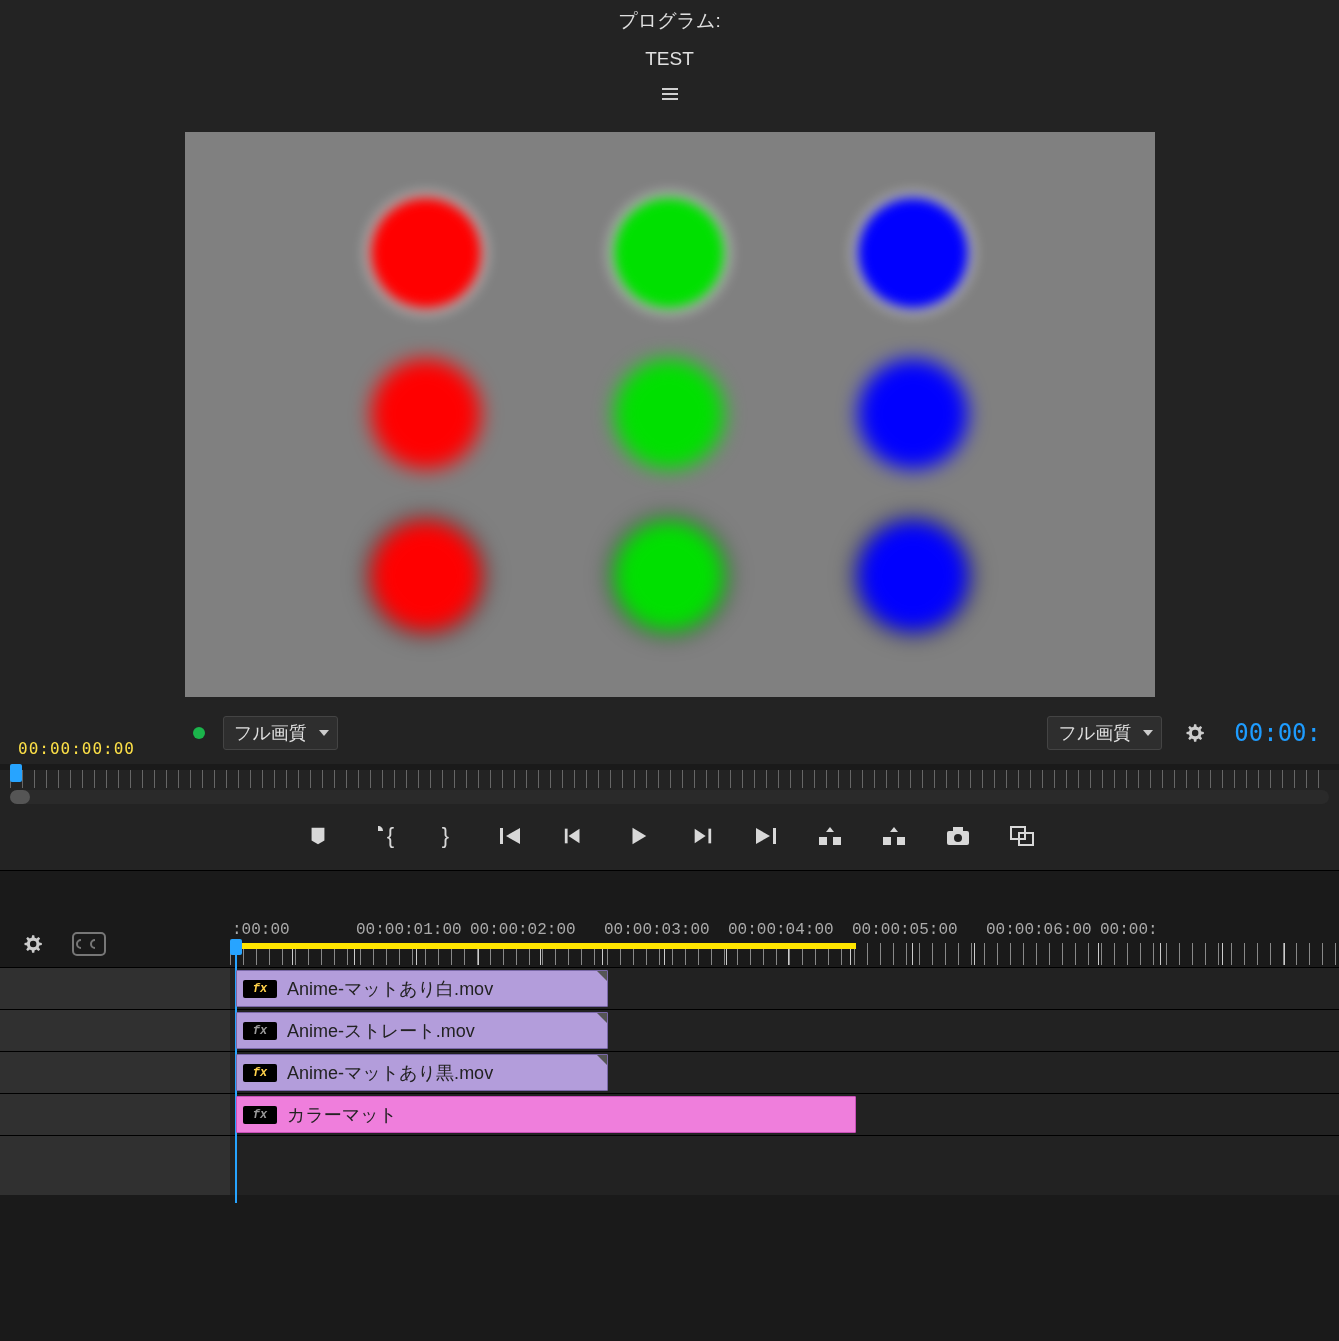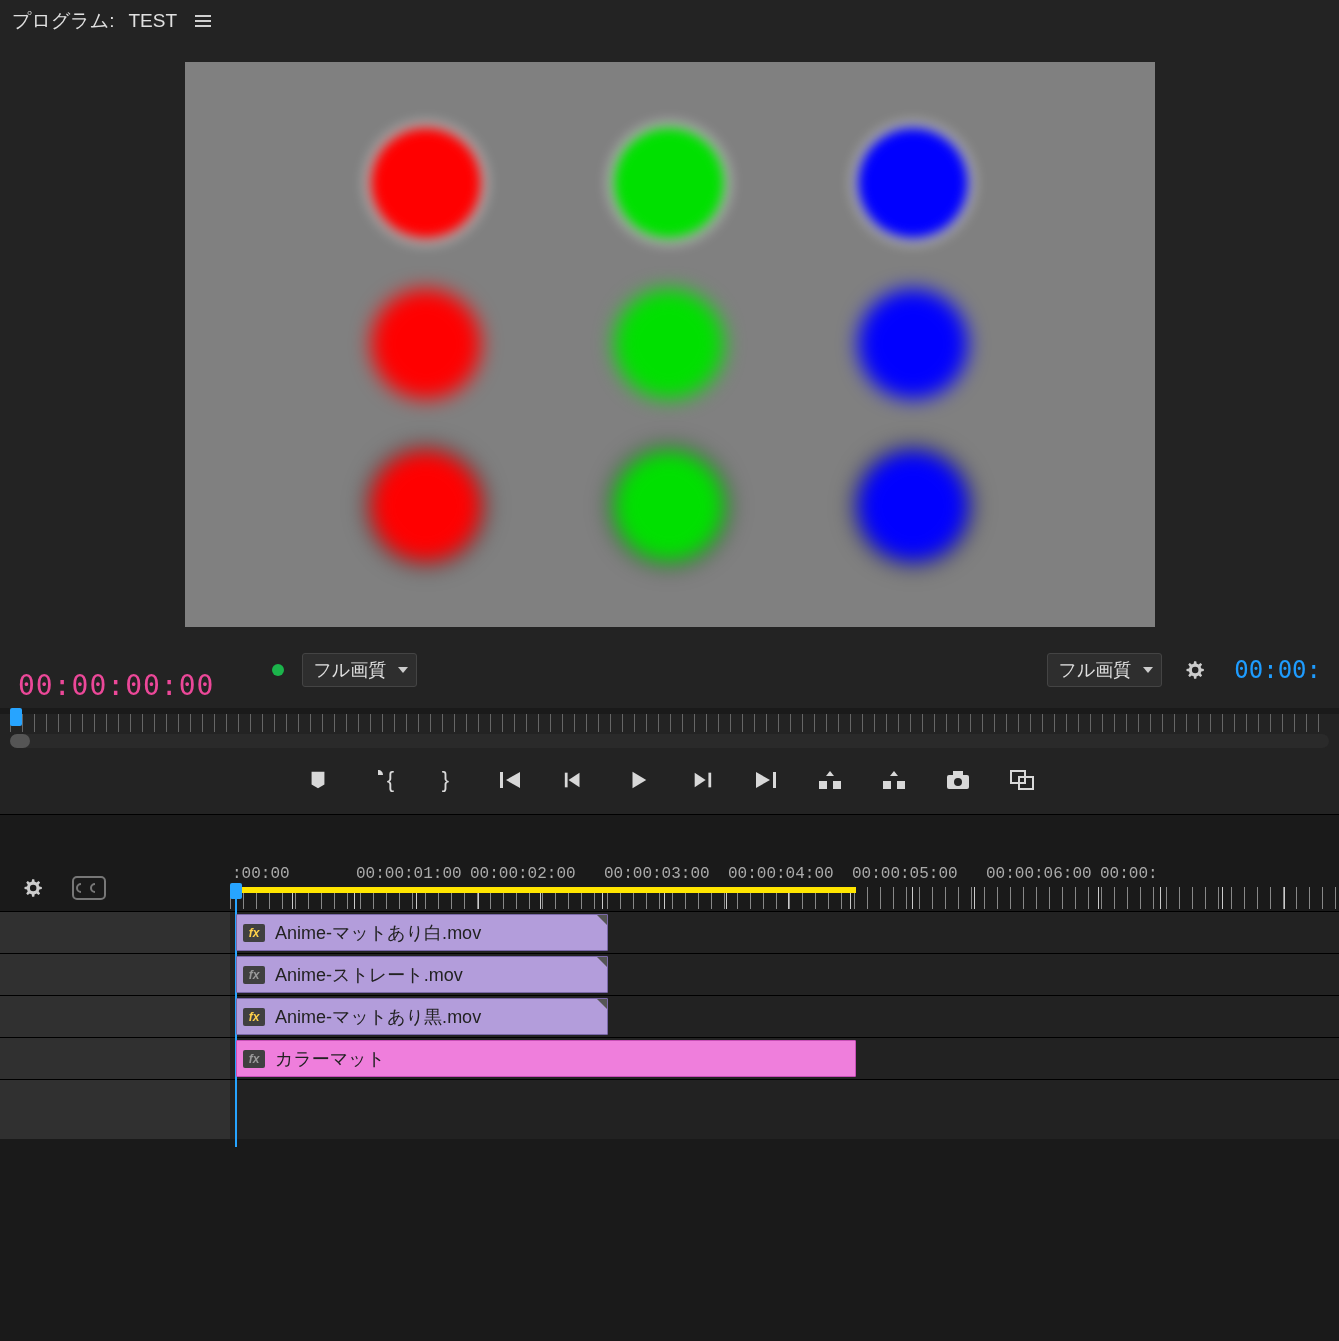--- a/index.html
+++ b/index.html
@@ -14,20 +14,21 @@
   }
 
   
   .panel-header {
     display: flex;
     align-items: center;
     gap: 14px;
     padding: 8px 12px;
     font-size: 19px;
     background: #232323;
+    flex-direction: column;
   }
   .panel-header .hamb { display:inline-flex; flex-direction:column; gap:3px; padding:4px; }
   .panel-header .hamb span { width:16px; height:2px; background:#d0d0d0; }
 
   
   .preview-wrap {
     background:#232323;
     padding: 20px 0 0 0;
     display:flex;
     justify-content:center;
@@ -53,21 +54,21 @@
   .halo-b { box-shadow: 0 0 0 10px rgba(0,0,0,0.25); }
 
   
   .infobar {
     display:flex;
     align-items:center;
     padding: 10px 18px 6px 18px;
     gap: 18px;
     background:#232323;
   }
-  .tc-main { color:#ec4899; font-size:28px; font-family: monospace; letter-spacing:1px;margin-top:32px; }
+  .tc-main { color:#fde047; font-size:16px; font-family: monospace; letter-spacing:1px;margin-top:32px; }
   .led { width:12px; height:12px; background:#1bb44b; border-radius:50%; margin-left:40px; }
   .select {
     background:#2e2e2e;
     border:1px solid #444;
     border-radius:3px;
     padding:4px 30px 4px 10px;
     font-size:18px;
     color:#e0e0e0;
     position:relative;
     display:inline-flex;
@@ -171,23 +172,23 @@
     border-radius:1px;
     display:flex;
     align-items:center;
     padding-left:6px;
     gap:10px;
     font-size:18px;
     color:#222;
   }
   .clip.pink { background:#ef7edc; border-color:#c84fb7; }
   .fx {
-    width:22px; height:18px; background:#404040; border-radius:2px;
+    width:34px; height:18px; background:#000000; border-radius:2px;
     display:inline-flex; align-items:center; justify-content:center;
-    font-size:12px; font-style:italic; font-weight:bold; font-family:Liberation Sans, sans-serif;
+    font-size:12px; font-style:italic; font-weight:bold; font-family:Liberation Mono, monospace;
   }
   .fx.y { color:#ffd24a; }
   .fx.g { color:#9a9a9a; }
   .clip .corner {
     position:absolute; right:0; top:0;
     width:0; height:0;
     border-top:10px solid #555;
     border-left:10px solid transparent;
   }
 

